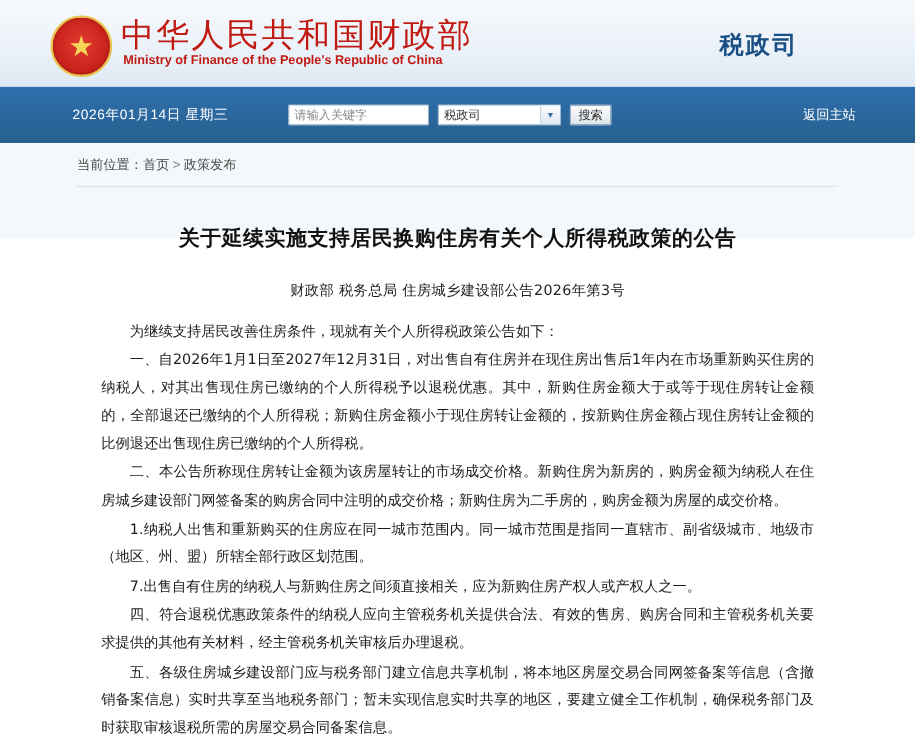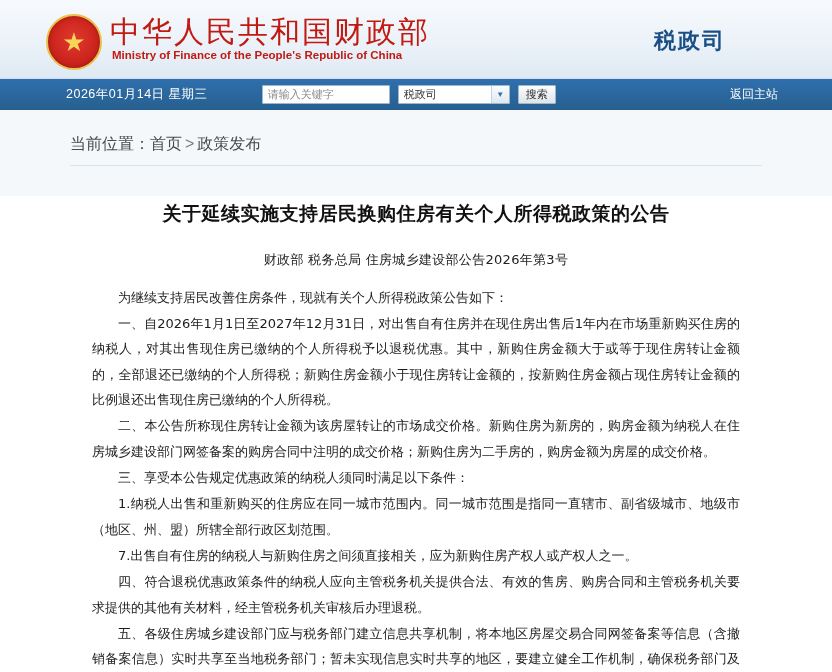--- a/index.html
+++ b/index.html
@@ -74,21 +74,21 @@
     font-size: 22px;
     font-weight: bold;
     color: #1a4f86;
     letter-spacing: 2px;
     font-family: "DejaVu Sans", "Liberation Sans", sans-serif;
   }
 
   
   .toolbar {
     position: relative;
-    height: 31px;
+    height: 51px;
     background: linear-gradient(180deg, #2f6fad 0%, #27608f 100%);
     display: flex;
     align-items: center;
     padding: 0 18px;
     box-sizing: border-box;
   }
   .toolbar .datebox {
     color: #ffffff;
     font-size: 12.5px;
     margin-left: 48px;
@@ -159,23 +159,23 @@
   
   .content {
     position: relative;
     margin: 0 auto;
     width: 832px;
     background: #fff;
     min-height: 560px;
     background-image: linear-gradient(180deg,#f4f8fb 0 86px,#ffffff 86px);
   }
   .crumb {
-    font-size: 16px;
+    font-size: 12px;
     color: #4a4a4a;
-    padding: 24px 0 0 70px;
+    padding: 12px 0 0 70px;
   }
   .crumb .sep { margin: 0 3px; color: #777; }
   .crumb-rule {
     margin: 10px 70px 0 70px;
     border-top: 1px solid #d9e2ea;
   }
 
   .doc-title {
     text-align: center;
     font-size: 19px;
@@ -242,21 +242,20 @@
     </div>
     <div class="crumb-rule"></div>
 
     <div class="doc-title">关于延续实施支持居民换购住房有关个人所得税政策的公告</div>
     <div class="doc-subtitle">财政部 税务总局 住房城乡建设部公告2026年第3号</div>
 
     <div class="body-text">
       <p>为继续支持居民改善住房条件，现就有关个人所得税政策公告如下：</p>
       <p>一、自2026年1月1日至2027年12月31日，对出售自有住房并在现住房出售后1年内在市场重新购买住房的纳税人，对其出售现住房已缴纳的个人所得税予以退税优惠。其中，新购住房金额大于或等于现住房转让金额的，全部退还已缴纳的个人所得税；新购住房金额小于现住房转让金额的，按新购住房金额占现住房转让金额的比例退还出售现住房已缴纳的个人所得税。</p>
       <p>二、本公告所称现住房转让金额为该房屋转让的市场成交价格。新购住房为新房的，购房金额为纳税人在住房城乡建设部门网签备案的购房合同中注明的成交价格；新购住房为二手房的，购房金额为房屋的成交价格。</p>
-      <p>三、享受本公告规定优惠政策的纳税人须同时满足以下条件：</p>
       <p>1.纳税人出售和重新购买的住房应在同一城市范围内。同一城市范围是指同一直辖市、副省级城市、地级市（地区、州、盟）所辖全部行政区划范围。</p>
       <p>7.出售自有住房的纳税人与新购住房之间须直接相关，应为新购住房产权人或产权人之一。</p>
       <p>四、符合退税优惠政策条件的纳税人应向主管税务机关提供合法、有效的售房、购房合同和主管税务机关要求提供的其他有关材料，经主管税务机关审核后办理退税。</p>
       <p>五、各级住房城乡建设部门应与税务部门建立信息共享机制，将本地区房屋交易合同网签备案等信息（含撤销备案信息）实时共享至当地税务部门；暂未实现信息实时共享的地区，要建立健全工作机制，确保税务部门及时获取审核退税所需的房屋交易合同备案信息。</p>
 
     </div>
 
   </div>
 </div>
 

